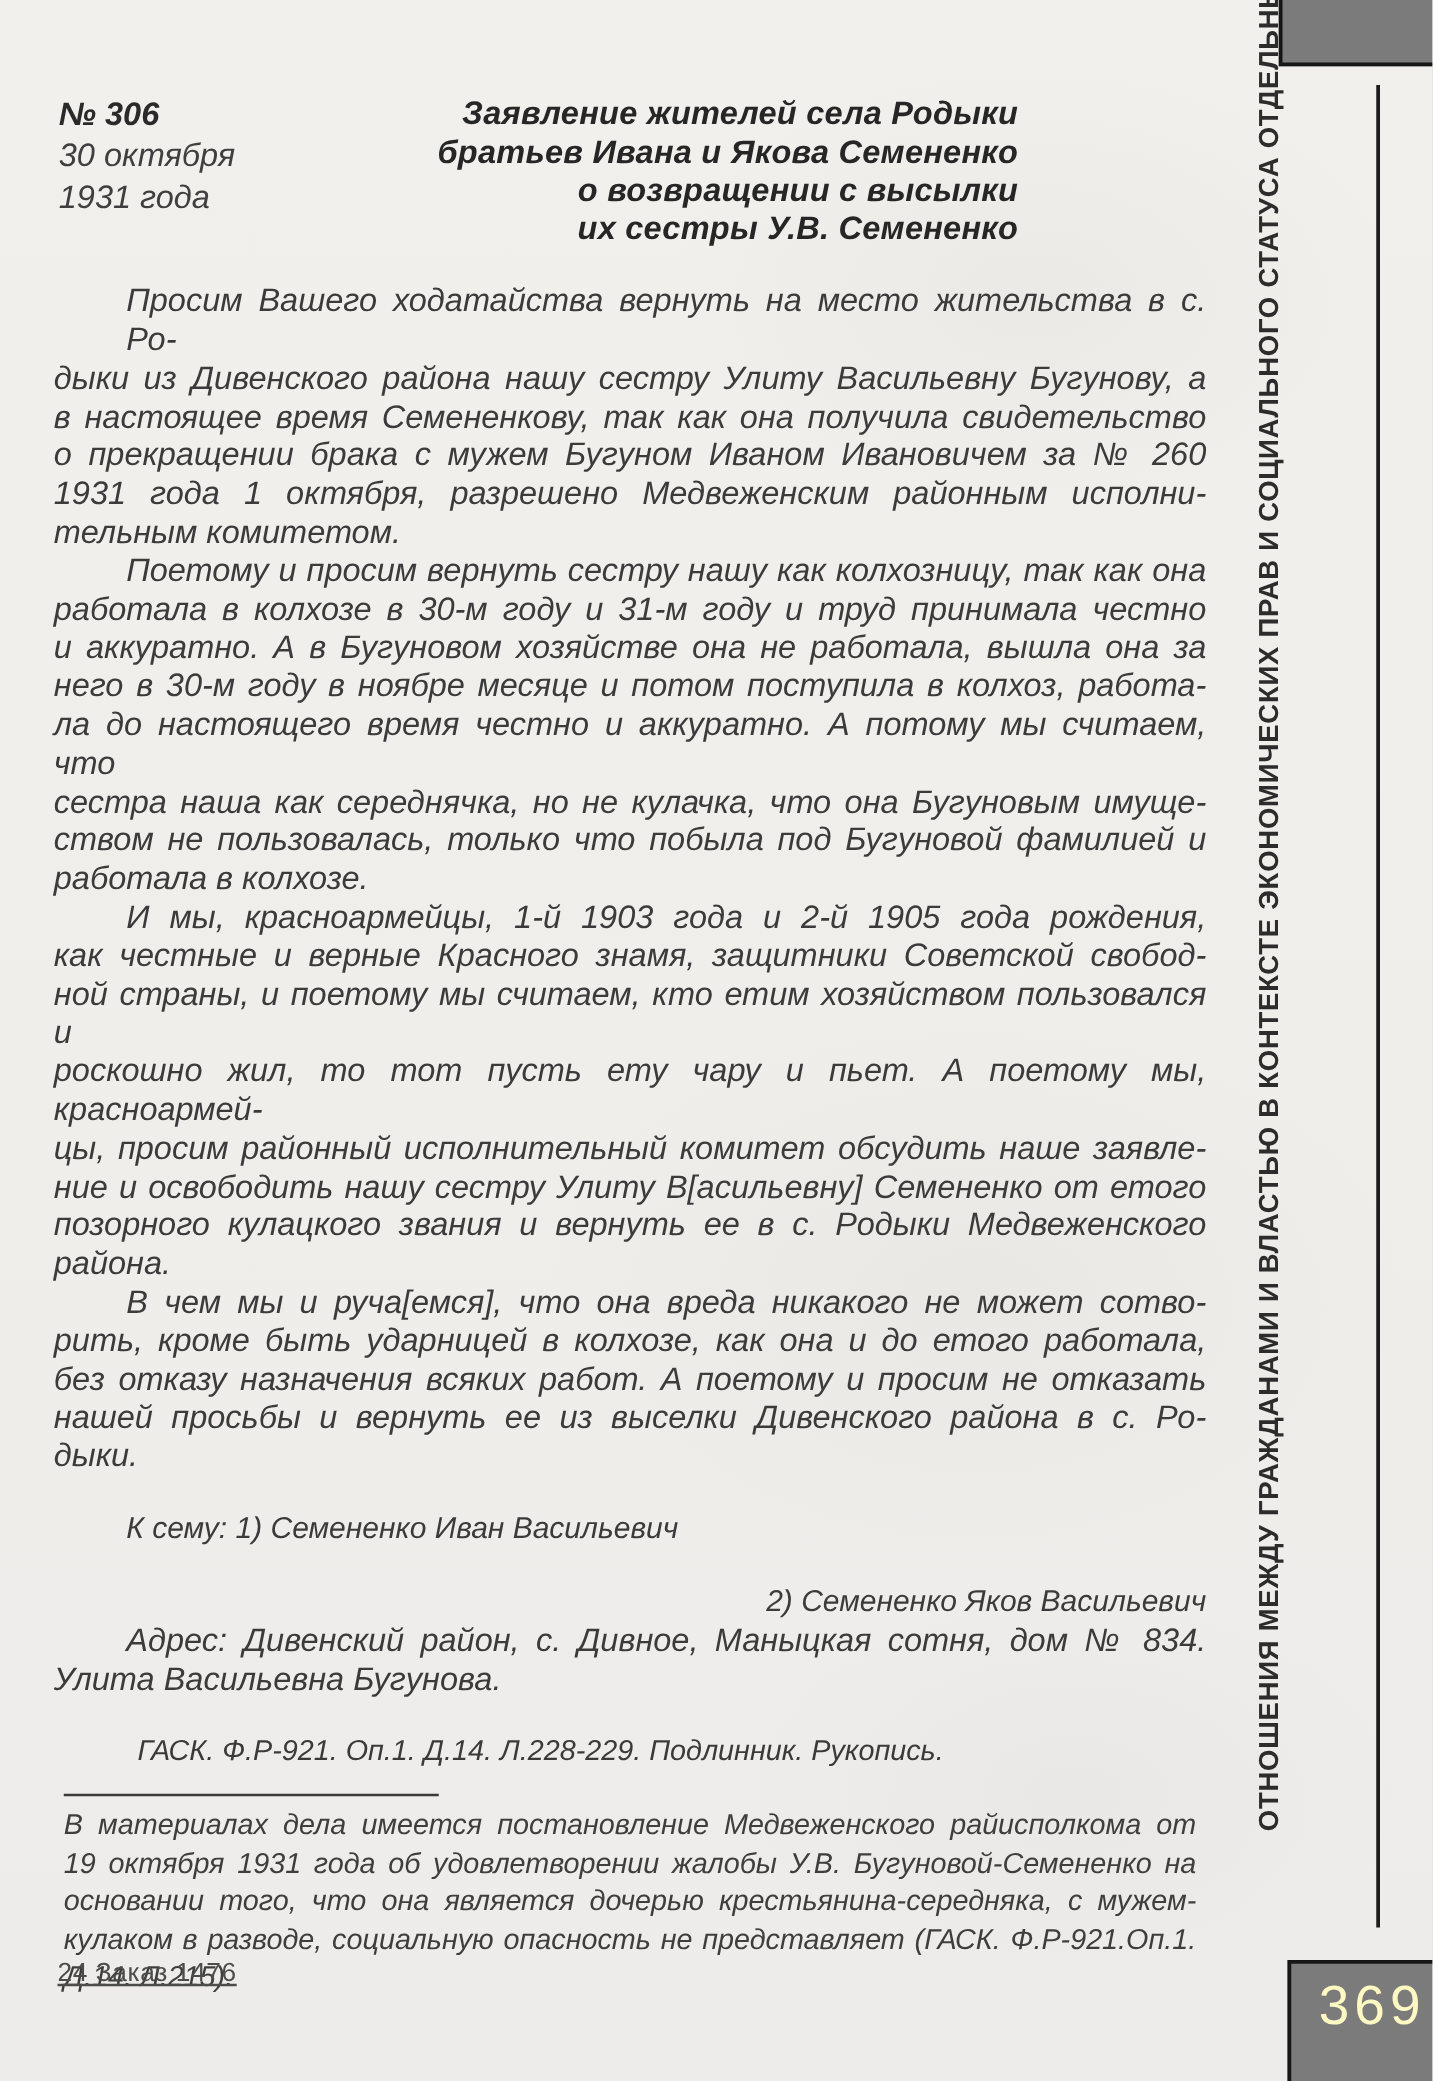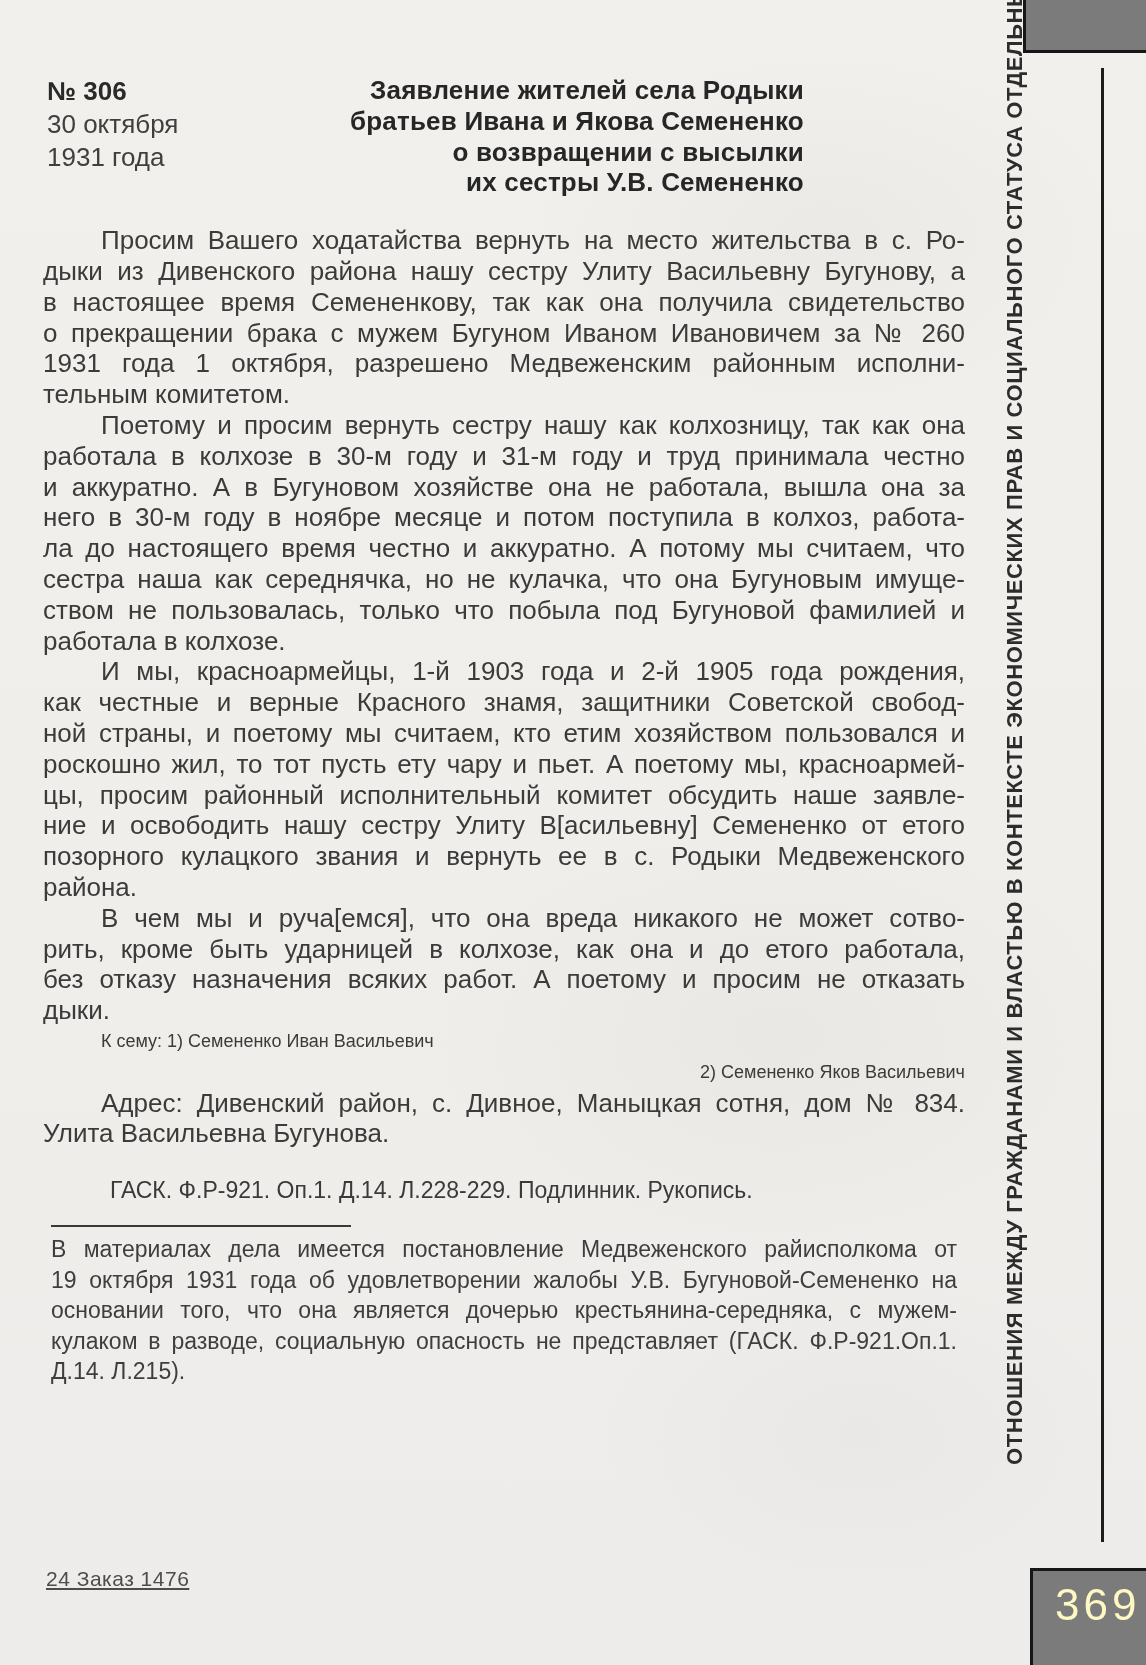--- a/index.html
+++ b/index.html
@@ -13,33 +13,33 @@
     overflow:hidden;
   }
   
   .texture{
     position:absolute;inset:0;pointer-events:none;
     background:
       radial-gradient(420px 260px at 72% 14%, rgba(120,120,118,0.05), transparent 70%),
       radial-gradient(500px 320px at 68% 62%, rgba(120,120,118,0.05), transparent 70%),
       radial-gradient(380px 240px at 75% 86%, rgba(120,120,118,0.04), transparent 70%);
   }
-  .content{position:absolute;left:43px;top:75px;width:922px;}
+  .content{position:absolute;left:43px;top:75px;width:922px;font-style:italic;}
   .doc-head{display:flex;align-items:flex-start;margin:0 0 27px 4px;}
   .doc-meta{width:303px;font-size:26px;line-height:33px;color:#3f3f3f;}
   .doc-number{font-weight:bold;color:#2a2a2a;}
   .doc-title{font-size:27px;line-height:33px;font-weight:bold;color:#262626;letter-spacing:.2px;}
   .doc-title .line{text-align:right;}
 
   .line{font-size:26px;line-height:30.8px;}
   .jpar .line{text-align:justify;text-align-last:justify;}
   .jpar .line.last{text-align-last:left;}
   .jpar.indent .line.first{padding-left:58px;}
 
-  .attach-line{font-size:18px;line-height:30.8px;padding-left:58px;}
+  .attach-line{font-size:24px;line-height:30.8px;padding-left:58px;margin-top:28px;}
   .attach-line.second{padding-left:28px;text-align:right;}
 
   .resolution{margin-top:26px;}
   .resolution .line{font-size:23px;line-height:30px;color:#444;}
 
   .archive{margin-top:26px;padding-left:67px;font-size:23px;line-height:30px;color:#3a3a3a;}
 
   .footnote-rule{margin-top:20px;margin-left:8px;width:300px;height:2px;background:#3a3a3a;}
   .footnote{margin-top:7px;padding-left:8px;width:906px;}
   .footnote .line{font-size:23px;line-height:30.5px;color:#3e3e3e;}
@@ -114,20 +114,21 @@
         <div class="line">роскошно жил, то тот пусть ету чару и пьет. А поетому мы, красноармей-</div>
         <div class="line">цы, просим районный исполнительный комитет обсудить наше заявле-</div>
         <div class="line">ние и освободить нашу сестру Улиту В[асильевну] Семененко от етого</div>
         <div class="line">позорного кулацкого звания и вернуть ее в с. Родыки Медвеженского</div>
         <div class="line last">района.</div>
       </div>
     <div class="jpar indent">
         <div class="line first">В чем мы и руча[емся], что она вреда никакого не может сотво-</div>
         <div class="line">рить, кроме быть ударницей в колхозе, как она и до етого работала,</div>
         <div class="line">без отказу назначения всяких работ. А поетому и просим не отказать</div>
+        <div class="line">нашей просьбы и вернуть ее из выселки Дивенского района в с. Ро-</div>
         <div class="line last">дыки.</div>
       </div>
 
     <div class="attach-line">К сему: 1) Семененко Иван Васильевич</div>
     <div class="attach-line second">2) Семененко Яков Васильевич</div>
 
     <div class="jpar indent">
         <div class="line first">Адрес: Дивенский район, с. Дивное, Маныцкая сотня, дом № 834.</div>
         <div class="line last">Улита Васильевна Бугунова.</div>
       </div>

